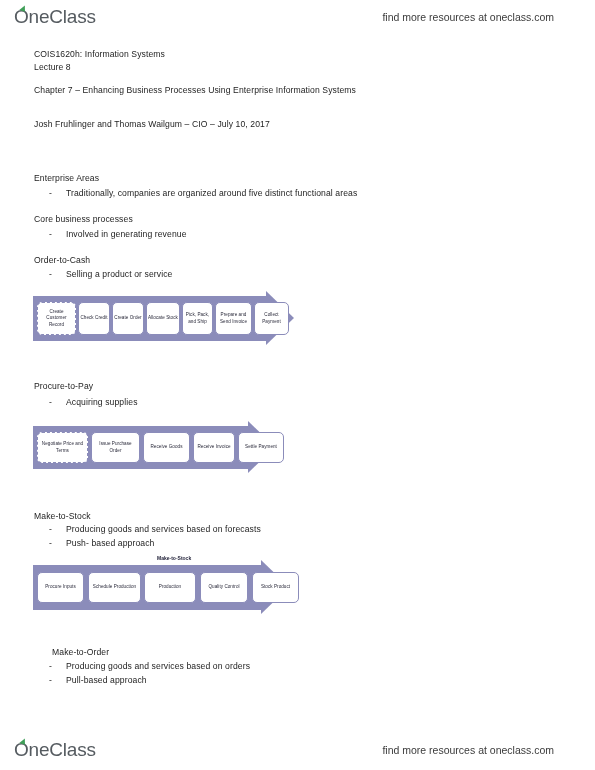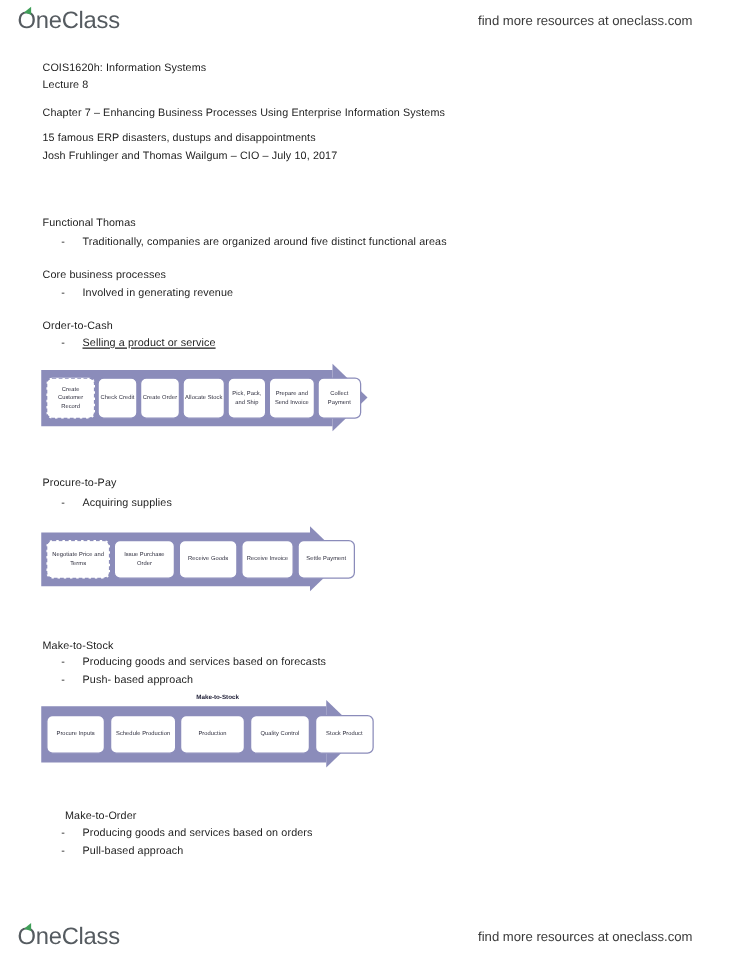--- a/index.html
+++ b/index.html
@@ -131,35 +131,34 @@
   </div>
   <div class="tagline">find more resources at oneclass.com</div>
 </div>
 
 <div class="doc">
 
   <div class="ln" style="left:34px; top:49px;">COIS1620h: Information Systems</div>
   <div class="ln" style="left:34px; top:62px;">Lecture 8</div>
   <div class="ln" style="left:34px; top:61px;margin-top:24px;">Chapter 7 – Enhancing Business Processes Using Enterprise Information Systems</div>
 
-  <div class="ln" style="left:34px; top:105px;">15 famous ERP disasters, dustups and disappointments</div>
   <div class="ln" style="left:34px; top:119px;">Josh Fruhlinger and Thomas Wailgum – CIO – July 10, 2017</div>
 
 
-  <div class="ln" style="left:34px; top:173px;">Functional Thomas</div>
+  <div class="ln" style="left:34px; top:173px;">Enterprise Areas</div>
   <div class="bullet-dash" style="left:49px; top:188px;">-</div>
   <div class="ln" style="left:66px; top:188px;">Traditionally, companies are organized around five distinct functional areas</div>
 
   <div class="ln" style="left:34px; top:214px;">Core business processes</div>
   <div class="bullet-dash" style="left:49px; top:229px;">-</div>
   <div class="ln" style="left:66px; top:229px;">Involved in generating revenue</div>
 
   <div class="ln" style="left:34px; top:255px;">Order-to-Cash</div>
   <div class="bullet-dash" style="left:49px; top:269px;">-</div>
-  <div class="ln" style="left:66px; top:269px;text-decoration:underline;">Selling a product or service</div>
+  <div class="ln" style="left:66px; top:269px;">Selling a product or service</div>
 
   <div class="ln" style="left:34px; top:381px;text-align:center;">Procure-to-Pay</div>
   <div class="bullet-dash" style="left:49px; top:397px;">-</div>
   <div class="ln" style="left:66px; top:397px;">Acquiring supplies</div>
 
   <div class="ln" style="left:34px; top:511px;">Make-to-Stock</div>
   <div class="bullet-dash" style="left:49px; top:524px;">-</div>
   <div class="ln" style="left:66px; top:524px;">Producing goods and services based on forecasts</div>
   <div class="bullet-dash" style="left:49px; top:538px;">-</div>
   <div class="ln" style="left:66px; top:538px;">Push- based approach</div>

